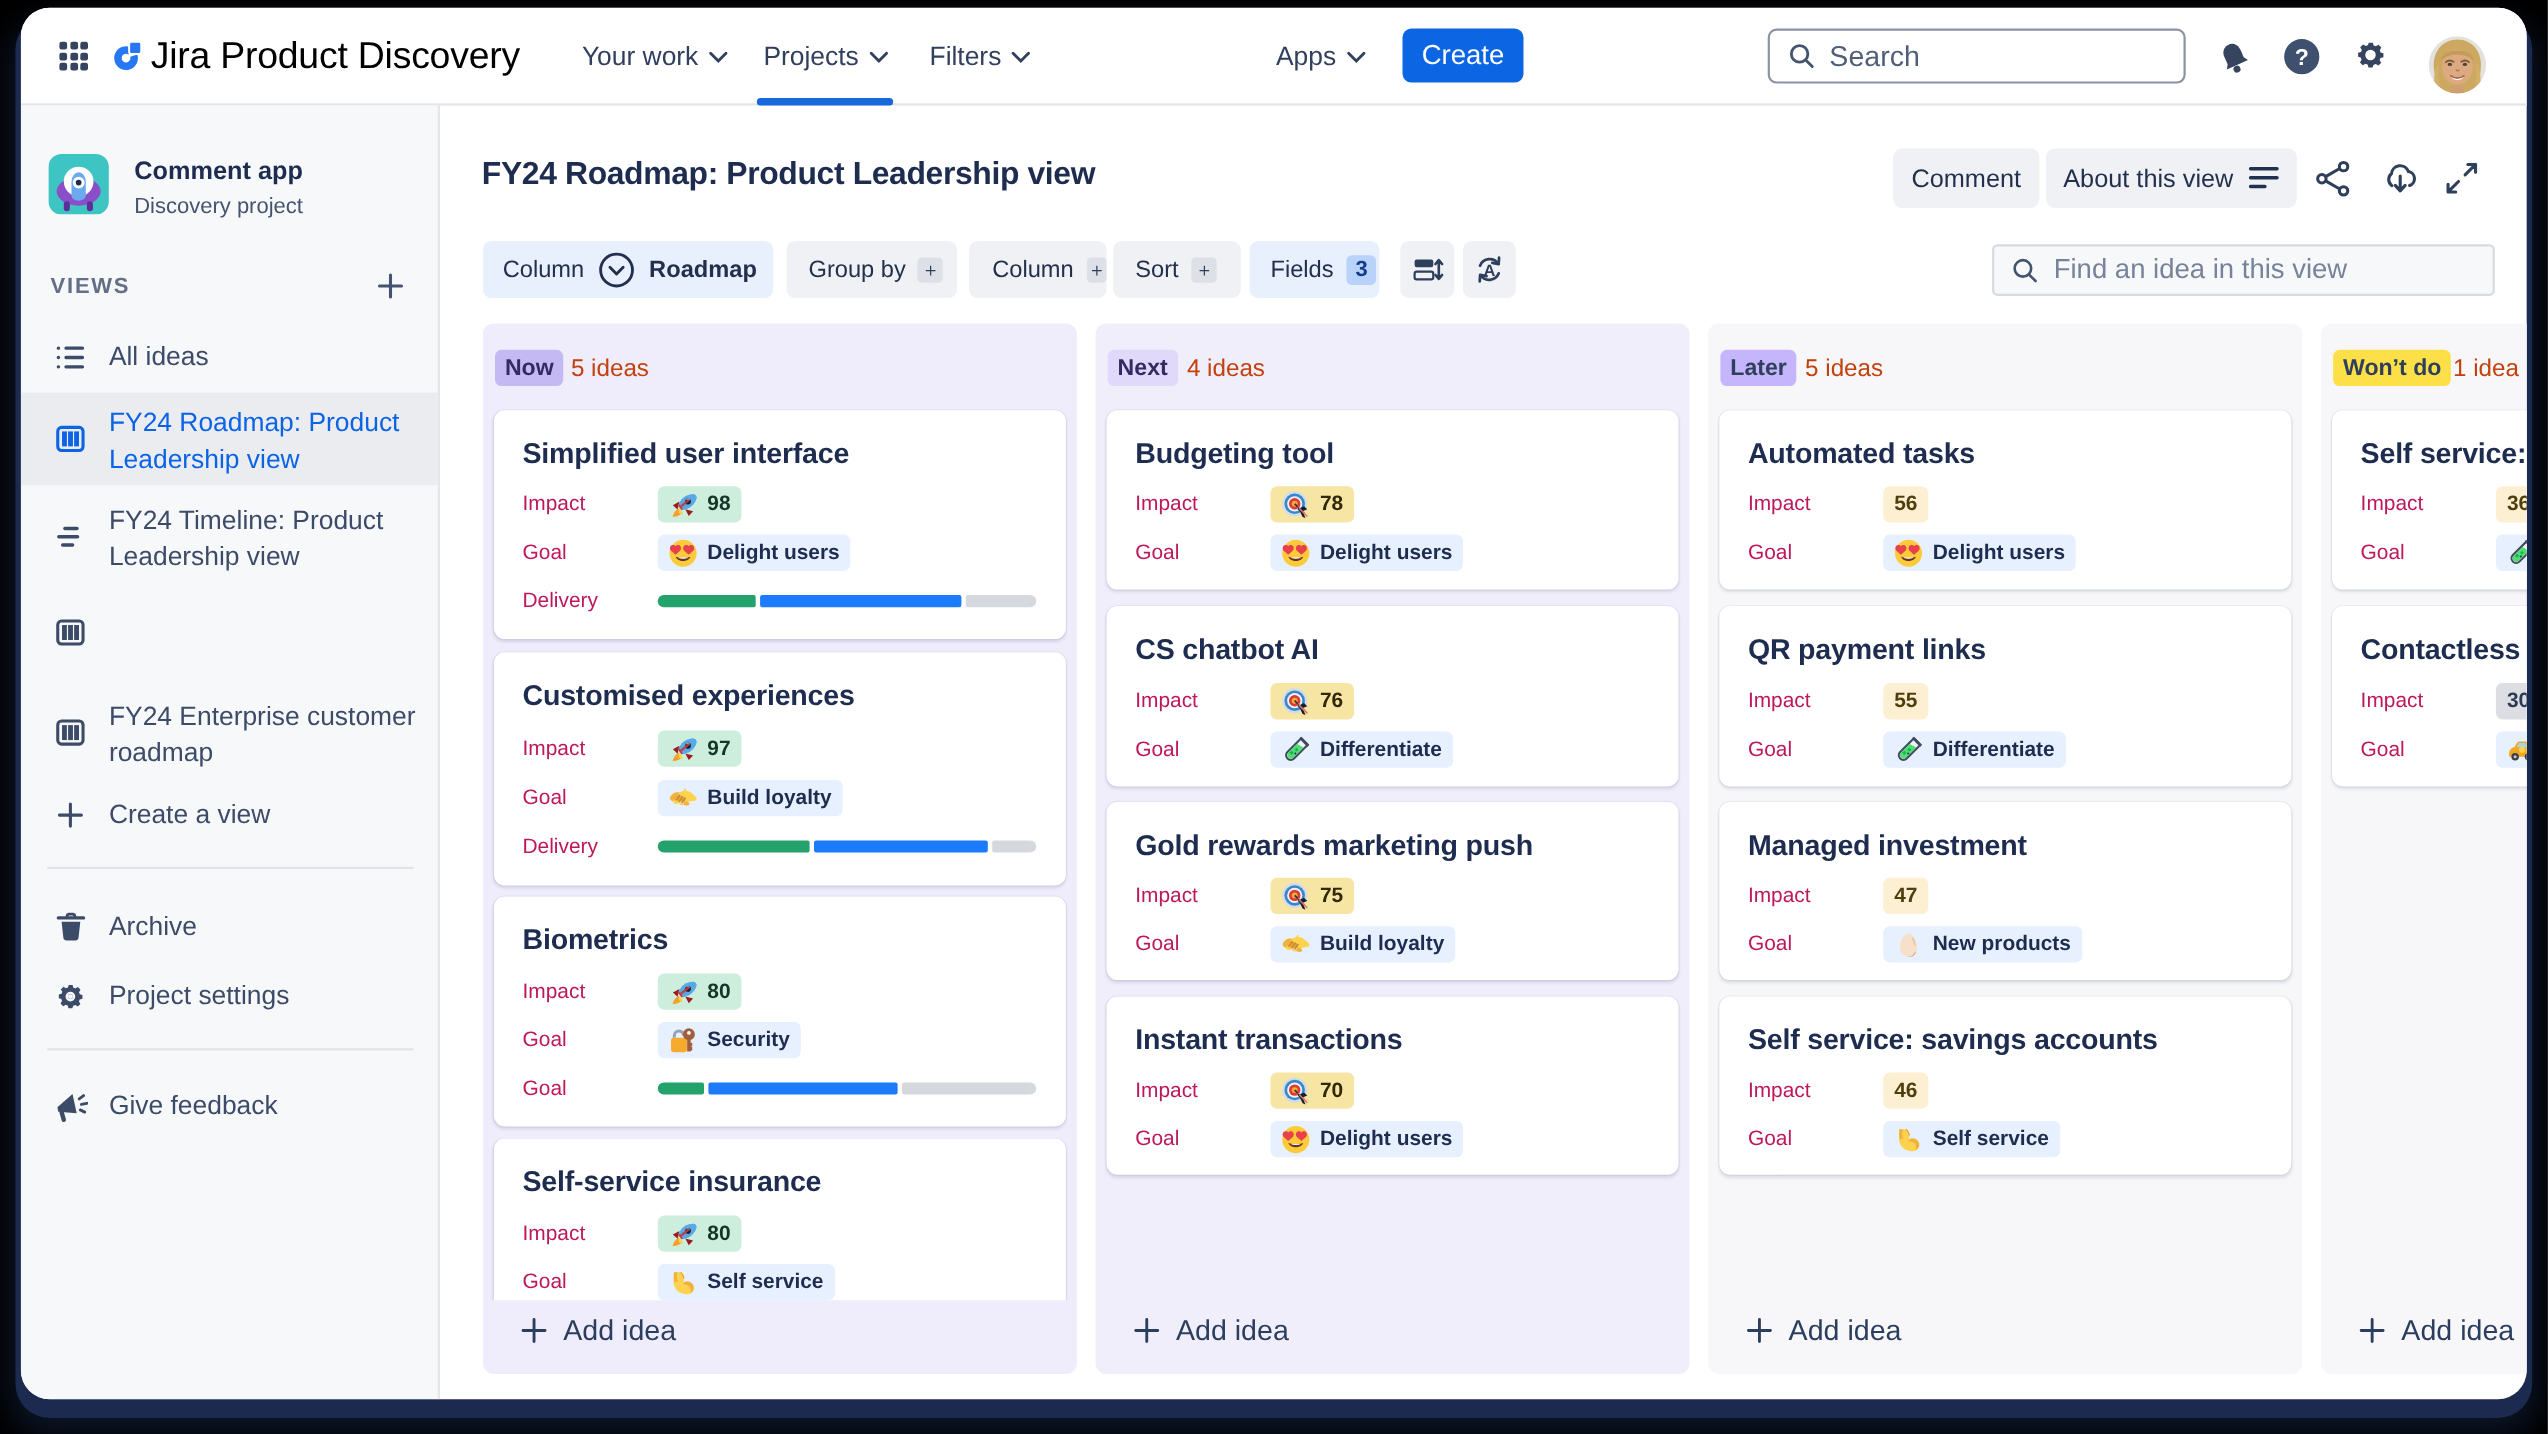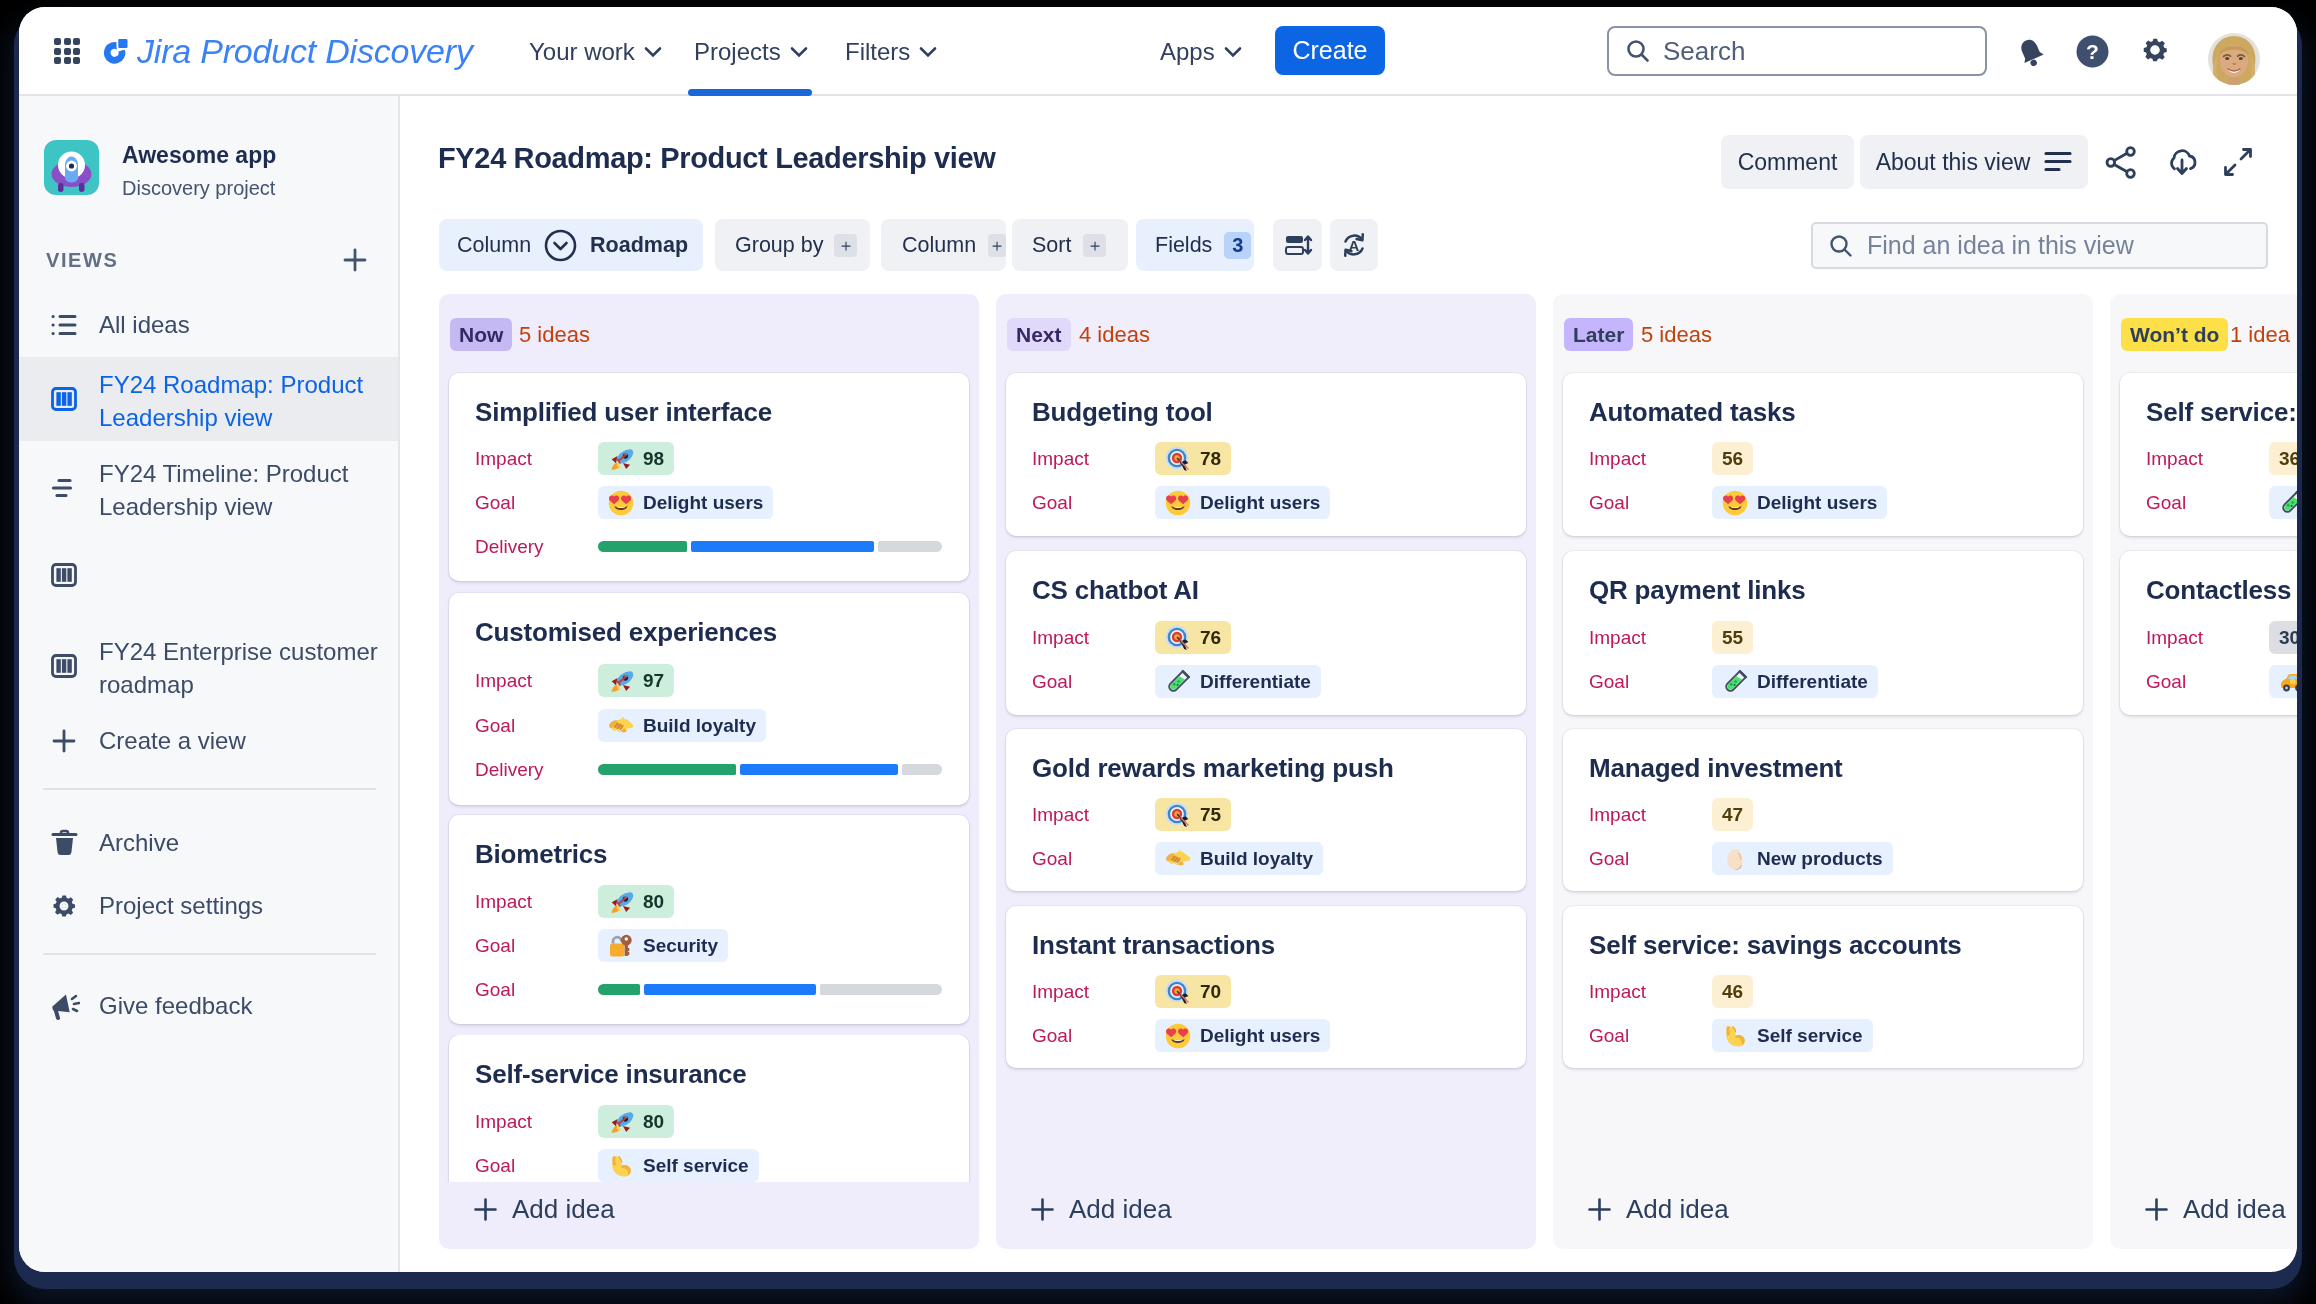--- a/index.html
+++ b/index.html
@@ -16,21 +16,21 @@
   display:grid; grid-template-columns:repeat(3,7px); grid-template-rows:repeat(3,7px); gap:2.5px; }
 .gridicon i { background:#37445f; border-radius:2px; }
 .navtext { position:absolute; top:0; height:89px; display:flex; align-items:center; color:#32405e; font-size:24px; white-space:nowrap; }
 .navchev { margin-left:9px; }
 .underline { position:absolute; left:669px; top:82px; width:124px; height:7px; background:#1868db; border-radius:4px; }
 .createbtn { position:absolute; left:1256px; top:19px; width:110px; height:49px; background:#0c66e4; border-radius:8px;
   color:#fff; font-size:25px; display:flex; align-items:center; justify-content:center; }
 .searchbox { position:absolute; left:1588px; top:19px; width:380px; height:50px; border:2px solid #8993a4; border-radius:8px;
   display:flex; align-items:center; color:#505f79; font-size:26px; }
 .logotext { position:absolute; left:118px; top:0; height:89px; display:flex; align-items:center;
-  color:#3b82f6; font-size:34px; font-weight:500; letter-spacing:-0.2px;font-style:italic; }
+  color:#000000; font-size:34px; font-weight:500; letter-spacing:-0.2px; }
 
 
 .sidebar { position:absolute; left:0; top:89px; width:381px; height:1176px; background:#f7f8f9; border-right:2px solid #e4e6ea; }
 .sbitem { position:absolute; color:#3c4b68; font-size:24px; white-space:nowrap; }
 .sel { background:#ebecf0; }
 .sbdivider { position:absolute; left:24px; width:333px; height:2px; background:#e1e3e8; }
 
 
 .pagetitle { position:absolute; left:419px; top:135px; color:#1d2c4f; font-size:29px; font-weight:600; letter-spacing:-0.35px; }
 .graychip { position:absolute; top:128px; height:54px; background:#f0f1f4; border-radius:8px;
@@ -150,21 +150,21 @@
       <rect width="55" height="55" rx="12" fill="#3fc4c4"></rect>
       <ellipse cx="27.5" cy="34" rx="20" ry="13" fill="#8a4fc8"></ellipse>
       <rect x="14" y="43" width="5.5" height="9" rx="2.7" fill="#5d2e99"></rect>
       <rect x="35" y="43" width="5.5" height="9" rx="2.7" fill="#5d2e99"></rect>
       <circle cx="27.5" cy="25" r="13.5" fill="#fff"></circle>
       <path d="M21 25 a6.5 8.5 0 0 1 13 0 l0 13 a6.5 4.5 0 0 1 -13 0 Z" fill="#69aaf0"></path>
       <circle cx="27.5" cy="26" r="5.4" fill="#fff"></circle>
       <circle cx="27.5" cy="26" r="2.6" fill="#1b2a4e"></circle>
       <path d="M17 37 a11 6 0 0 0 21 0" fill="none" stroke="#5d2e99" stroke-width="0"></path>
     </svg>
-    <div class="abs" style="left:103px;top:46px;color:#1d2c4f;font-size:23px;font-weight:700">Awesome app</div>
+    <div class="abs" style="left:103px;top:46px;color:#1d2c4f;font-size:23px;font-weight:700">Comment app</div>
     <div class="abs" style="left:103px;top:81px;color:#44546f;font-size:20px">Discovery project</div>
     <div class="abs" style="left:27px;top:153px;color:#626f86;font-size:20px;font-weight:700;letter-spacing:1.6px">VIEWS</div>
     <svg class="abs" style="left:322px;top:150px" width="28" height="28" viewBox="0 0 28 28">
         <path d="M14 4v20M4 14h20" stroke="#44546f" stroke-width="2.8" stroke-linecap="round"></path>
       </svg>
 
     <svg class="abs" style="left:31px;top:215px" width="28" height="28" viewBox="0 0 28 28">
       <g stroke="#3c4b68" stroke-width="3" stroke-linecap="round">
           <path d="M3 5.5h.2M3 14h.2M3 22.5h.2"></path>
           <path d="M10 5.5h15M10 14h15M10 22.5h15"></path>

